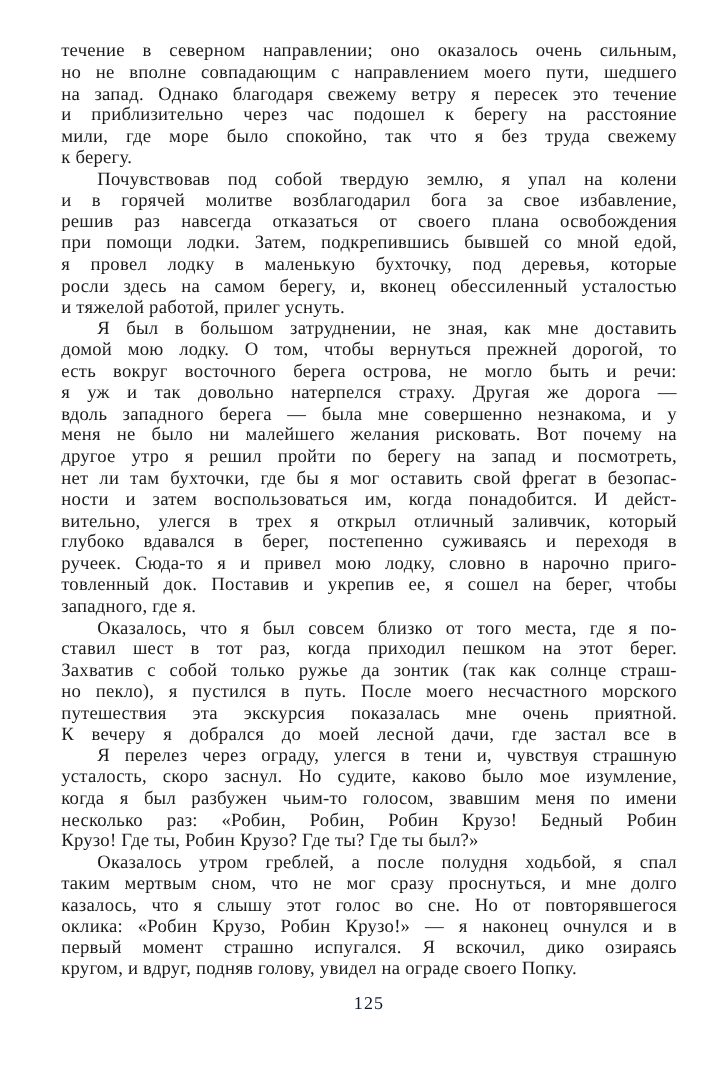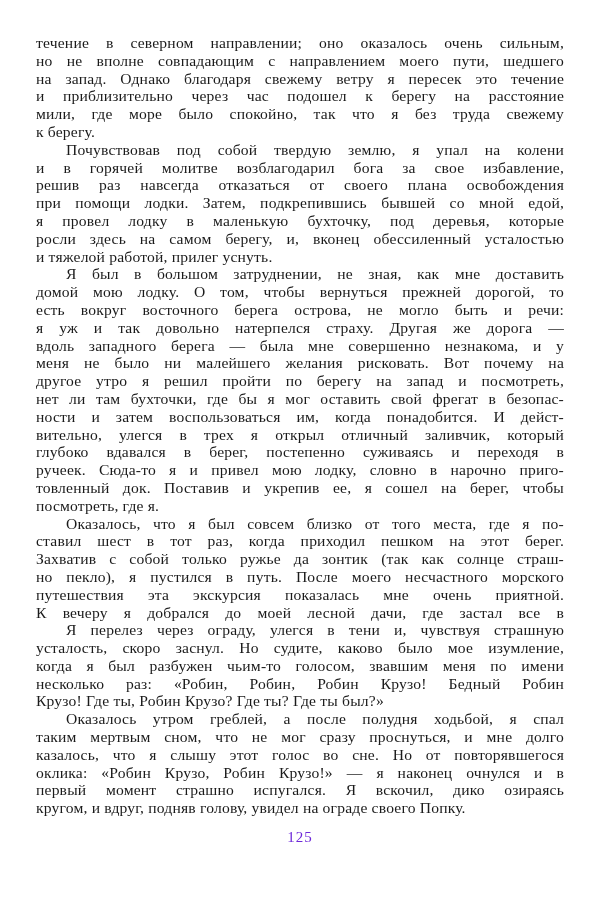--- a/index.html
+++ b/index.html
@@ -10,21 +10,21 @@
   .book-page {
     position: relative;
     box-sizing: border-box;
     width: 600px;
     height: 907px;
     background: #ffffff;
     color: #1b1b1b;
     font-family: "Liberation Serif", "DejaVu Serif", serif;
     font-size: 15.6px;
     line-height: 17.8px;
-    padding: 34px 36px 0 36px;
+    padding: 34px 36px 0 51px;
     overflow: hidden;
   }
   .page-text { width: 100%; }
   .para { margin: 0; padding: 0; }
   .line {
     text-align: justify;
     text-align-last: justify;
     white-space: normal;
     hyphens: none;
     letter-spacing: 0.012em;
@@ -32,21 +32,21 @@
   .line.indent { text-indent: 30px; }
   .line.last {
     text-align: left;
     text-align-last: left;
   }
   .page-number {
     margin-top: 12px;
     text-align: center;
     font-size: 15px;
     letter-spacing: 1px;
-    color: #6d28d9;
+    color: #0f172a;
   }
 </style>
 </head>
 <body>
 
 <div class="book-page">
   <div class="page-text">
       <div class="para">
         <div class="line">течение в северном направлении; оно оказалось очень сильным,</div>
         <div class="line">но не вполне совпадающим с направлением моего пути, шедшего</div>
@@ -71,21 +71,21 @@
         <div class="line">я уж и так довольно натерпелся страху. Другая же дорога —</div>
         <div class="line">вдоль западного берега — была мне совершенно незнакома, и у</div>
         <div class="line">меня не было ни малейшего желания рисковать. Вот почему на</div>
         <div class="line">другое утро я решил пройти по берегу на запад и посмотреть,</div>
         <div class="line">нет ли там бухточки, где бы я мог оставить свой фрегат в безопас-</div>
         <div class="line">ности и затем воспользоваться им, когда понадобится. И дейст-</div>
         <div class="line">вительно, улегся в трех я открыл отличный заливчик, который</div>
         <div class="line">глубоко вдавался в берег, постепенно суживаясь и переходя в</div>
         <div class="line">ручеек. Сюда-то я и привел мою лодку, словно в нарочно приго-</div>
         <div class="line">товленный док. Поставив и укрепив ее, я сошел на берег, чтобы</div>
-        <div class="line last">посмотреть, где я.</div>
+        <div class="line last">западного, где я.</div>
       </div>
       <div class="para">
         <div class="line indent">Оказалось, что я был совсем близко от того места, где я по-</div>
         <div class="line">ставил шест в тот раз, когда приходил пешком на этот берег.</div>
         <div class="line">Захватив с собой только ружье да зонтик (так как солнце страш-</div>
         <div class="line">но пекло), я пустился в путь. После моего несчастного морского</div>
         <div class="line">путешествия эта экскурсия показалась мне очень приятной.</div>
         <div class="line">К вечеру я добрался до моей лесной дачи, где застал все в</div>
       </div>
       <div class="para">

